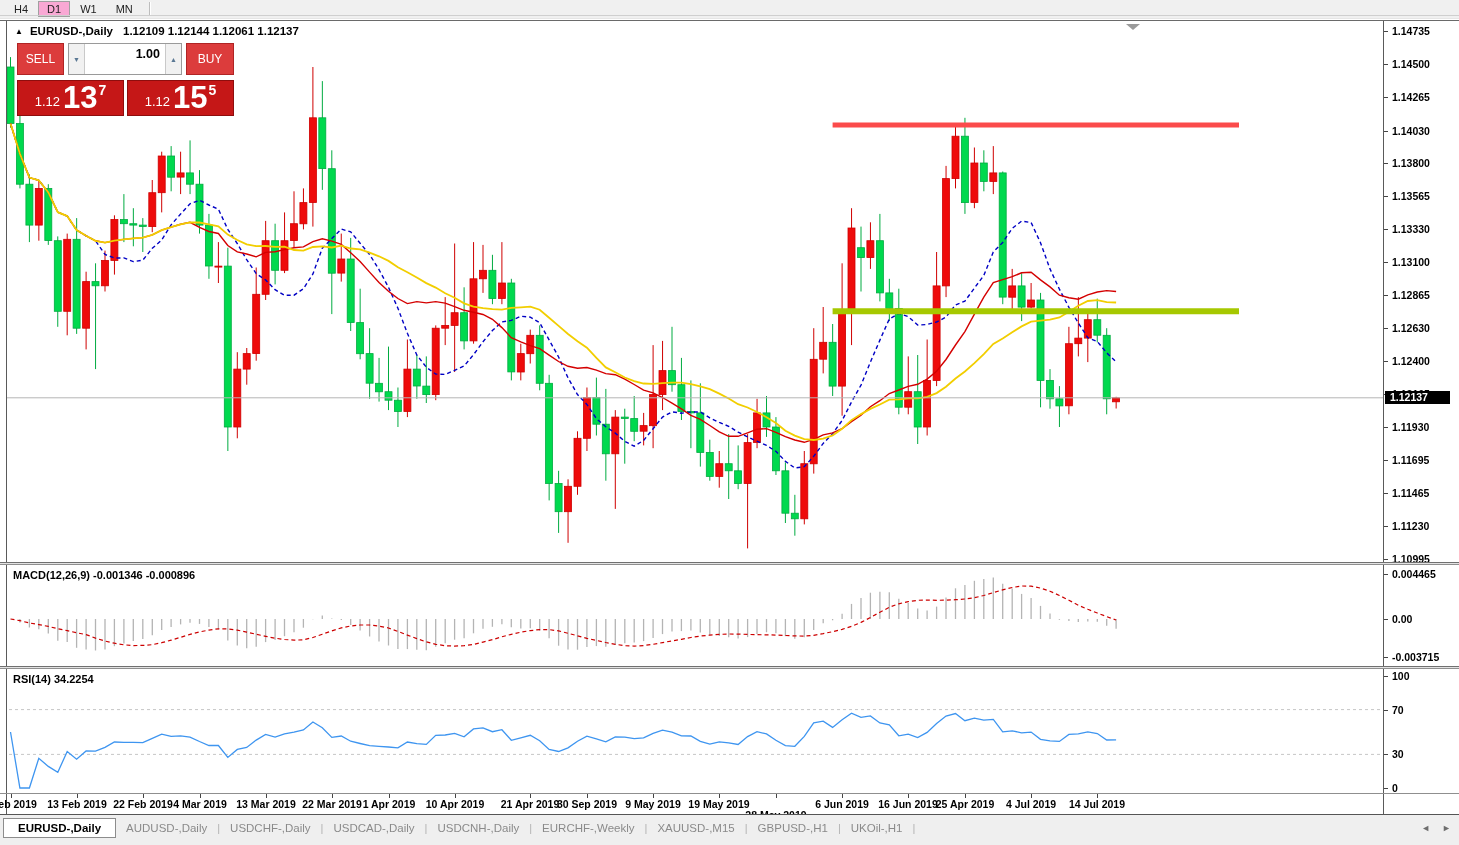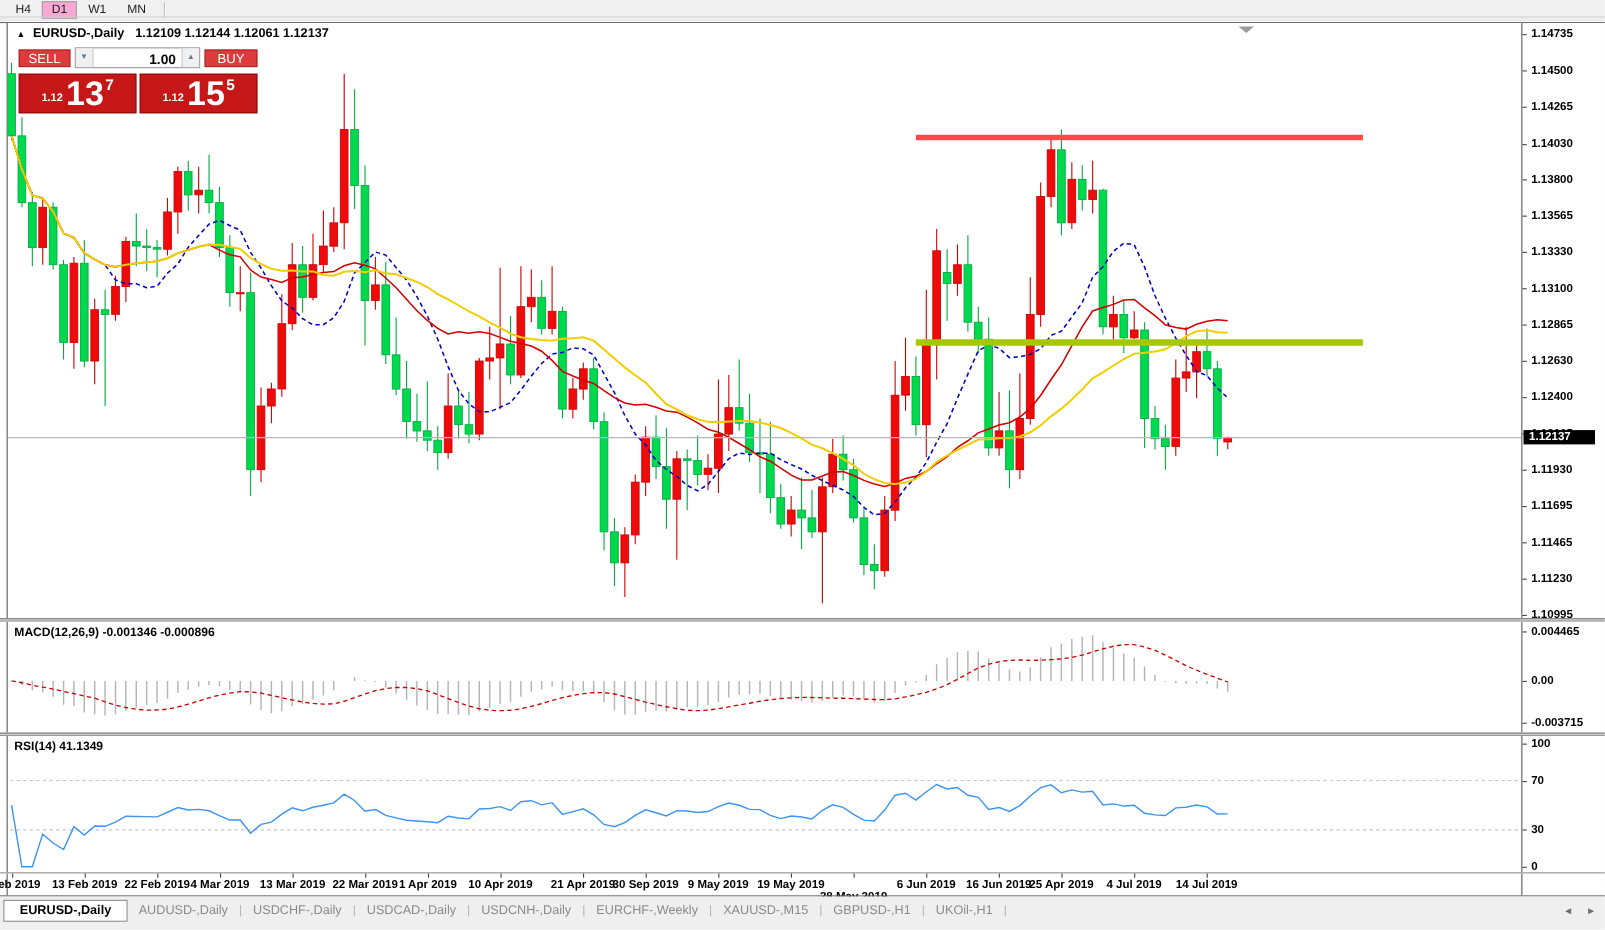--- a/index.html
+++ b/index.html
@@ -37,36 +37,36 @@
              font-size:10.5px;font-weight:700;line-height:13px;padding-left:5px;}
   .date-label{position:absolute;top:4px;width:84px;text-align:center;font-size:10.5px;font-weight:700;color:#000;}
   .date-tick{position:absolute;top:0;width:1px;height:4px;background:#444;}
   
   #chart-title{position:absolute;left:8px;top:4px;display:flex;align-items:center;
                font-size:11.5px;font-weight:700;color:#000;z-index:5;}
   #title-arrow{font-size:8px;margin-right:7px;}
   #chart-title .sym{margin-right:10px;}
   
   #trade-panel{position:absolute;left:10px;top:22px;width:217px;z-index:6;}
-  .tp-top{display:flex;height:19px;align-items:center;}
+  .tp-top{display:flex;height:32px;}
   .tp-btn{background:#dc3c3c;border:1px solid #b02424;color:#fff;font-size:12px;
           display:flex;align-items:center;justify-content:center;box-sizing:border-box;}
   #sell-btn{width:47px;}
   #buy-btn{width:48px;}
   #spinner{flex:1;display:flex;margin:0 4px;border:1px solid #9a9a9a;background:#fff;box-sizing:border-box;}
   .spin-btn{width:15px;background:#f1f1f1;color:#5a7894;font-size:7px;display:flex;
             align-items:center;justify-content:center;}
   #spin-down{border-right:1px solid #c9c9c9;}
   #spin-up{border-left:1px solid #c9c9c9;}
   #spin-val{flex:1;text-align:right;font-size:12.5px;font-weight:700;padding:3px 5px 0 0;}
   .tp-prices{display:flex;margin-top:5px;height:36px;}
   .price-box{flex:1;background:#c51717;border:1px solid #8e0d0d;color:#fff;
              display:flex;align-items:flex-end;justify-content:center;padding-bottom:2px;box-sizing:border-box;}
   .price-box + .price-box{margin-left:3px;}
-  .pb-small{font-size:10px;font-weight:700;margin-right:3px;padding-bottom:5px;line-height:1;}
+  .pb-small{font-size:13px;font-weight:400;margin-right:3px;padding-bottom:5px;line-height:1;}
   .pb-big{font-size:31px;font-weight:700;line-height:0.92;}
   .pb-sup{font-size:14px;font-weight:700;margin-bottom:16px;margin-left:1px;line-height:1;}
   
   .panel-label{position:absolute;left:6px;top:4px;font-size:11px;font-weight:700;color:#000;z-index:4;}
   
   #tab-bar{position:absolute;left:0;top:815px;width:1459px;height:30px;background:#efefef;}
   #tabs{position:absolute;left:3px;top:2px;display:flex;align-items:center;height:22px;}
   .tab-active{background:#fff;border:1px solid #8c8c8c;padding:3px 14px;font-weight:700;
               font-size:11.5px;color:#000;}
   .tab{font-size:11.5px;color:#8a8a8a;padding:0 10px;}
@@ -494,21 +494,21 @@
       </svg>
     <div class="panel-label">MACD(12,26,9) -0.001346 -0.000896</div>
   </div>
 
   <div id="rsi-plot" class="plot">
     <svg id="rsi-svg" width="1376" height="124">
         <line x1="2" y1="40.6" x2="1374" y2="40.6" stroke="#c6c6c6" stroke-width="1" stroke-dasharray="3,3"></line>
         <line x1="2" y1="85.4" x2="1374" y2="85.4" stroke="#c6c6c6" stroke-width="1" stroke-dasharray="3,3"></line>
         <polyline points="3.5,63.0 12.9,119.0 22.4,119.0 31.8,89.3 41.3,97.4 50.8,103.3 60.2,82.5 69.6,90.2 79.1,81.9 88.5,82.2 98.0,78.4 107.4,73.0 116.9,73.3 126.3,73.4 135.8,73.6 145.3,69.4 154.7,65.1 164.1,67.3 173.6,66.8 183.0,68.1 192.5,72.5 201.9,76.5 211.4,76.5 220.8,88.4 230.3,80.4 239.7,78.4 249.2,71.1 258.6,65.4 268.1,68.1 277.5,64.9 287.0,63.1 296.4,60.9 305.9,53.0 315.3,58.7 324.8,68.4 334.3,67.0 343.7,72.2 353.1,74.5 362.6,76.7 372.0,77.3 381.5,78.0 390.9,78.9 400.4,73.0 409.8,74.6 419.3,75.4 428.7,66.4 438.2,66.0 447.6,64.3 457.1,67.8 466.5,59.9 476.0,58.9 485.4,62.7 494.9,60.7 504.3,71.3 513.8,68.8 523.3,66.3 532.7,71.7 542.1,80.5 551.6,82.5 561.0,78.8 570.5,72.3 579.9,67.2 589.4,69.9 598.8,72.8 608.3,68.0 617.8,68.2 627.2,69.6 636.6,68.8 646.1,64.3 655.5,61.1 665.0,63.1 674.4,66.8 683.9,67.0 693.3,72.3 702.8,75.2 712.3,72.8 721.7,73.8 731.1,75.5 740.6,67.6 750.0,62.6 759.5,64.9 768.9,71.3 778.4,76.6 787.8,77.3 797.3,67.4 806.7,53.9 816.2,52.1 825.6,58.4 835.1,50.8 844.5,44.2 854.0,48.3 863.4,46.9 872.9,54.0 882.3,55.9 891.8,66.8 901.2,65.1 910.7,68.6 920.1,63.4 929.6,54.6 939.0,47.0 948.5,44.5 957.9,51.7 967.4,49.1 976.8,51.1 986.3,50.4 995.7,62.8 1005.2,61.8 1014.6,63.8 1024.1,63.1 1033.5,70.3 1043.0,71.8 1052.4,72.4 1061.9,65.4 1071.3,64.8 1080.8,62.8 1090.3,64.5 1099.7,71.0 1109.1,70.9" fill="none" stroke="#3e95f0" stroke-width="1.3"></polyline>
       </svg>
-    <div class="panel-label">RSI(14) 41.1349</div>
+    <div class="panel-label">RSI(14) 34.2254</div>
   </div>
 
   <div id="date-axis">
       <div class="date-tick" style="left: 4px;"></div>
       <div class="date-label" style="left: -39px;">4 Feb 2019</div>
       <div class="date-tick" style="left: 70px;"></div>
       <div class="date-label" style="left: 28px;">13 Feb 2019</div>
       <div class="date-tick" style="left: 136px;"></div>
       <div class="date-label" style="left: 94px;">22 Feb 2019</div>
       <div class="date-tick" style="left: 193px;"></div>

